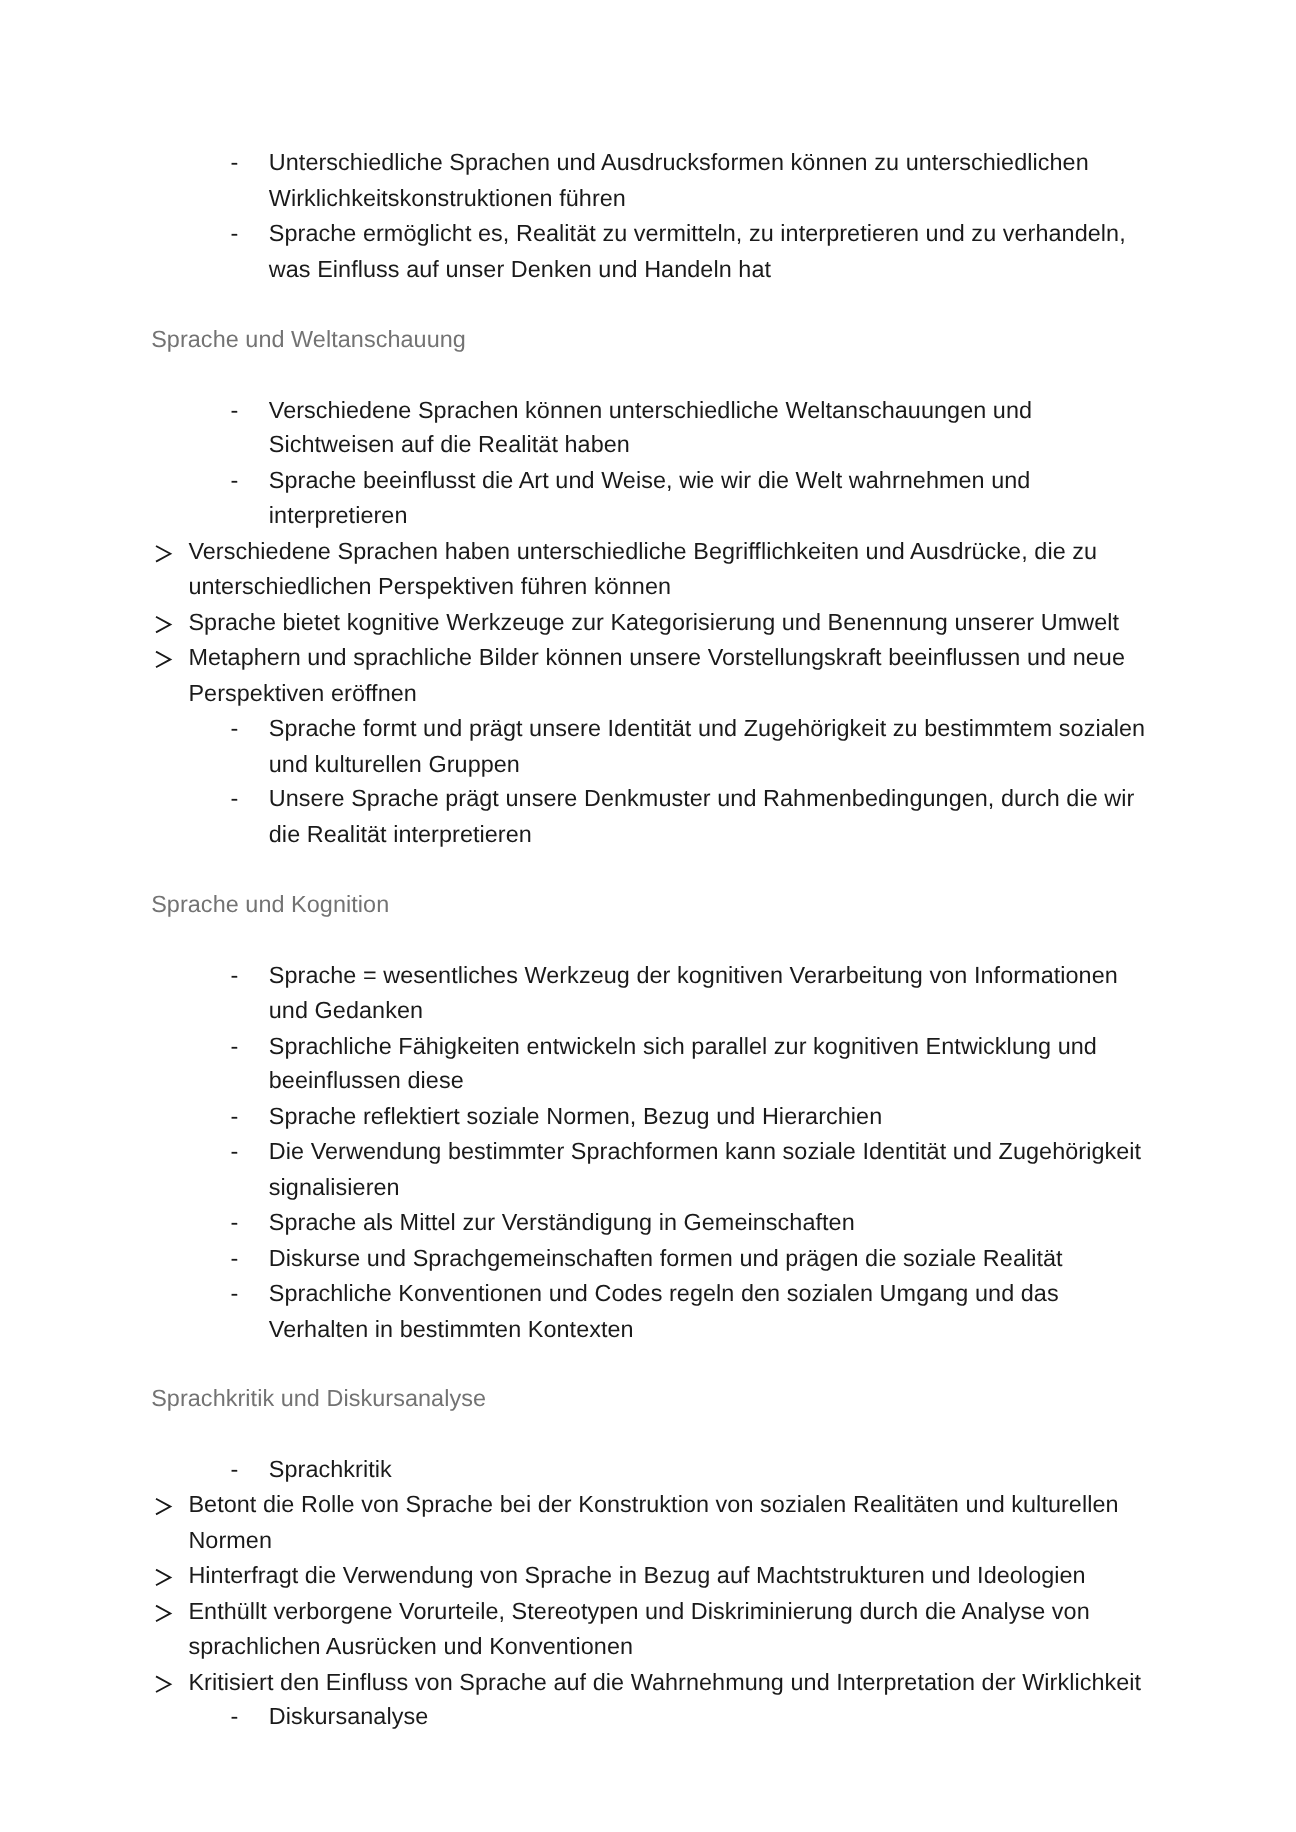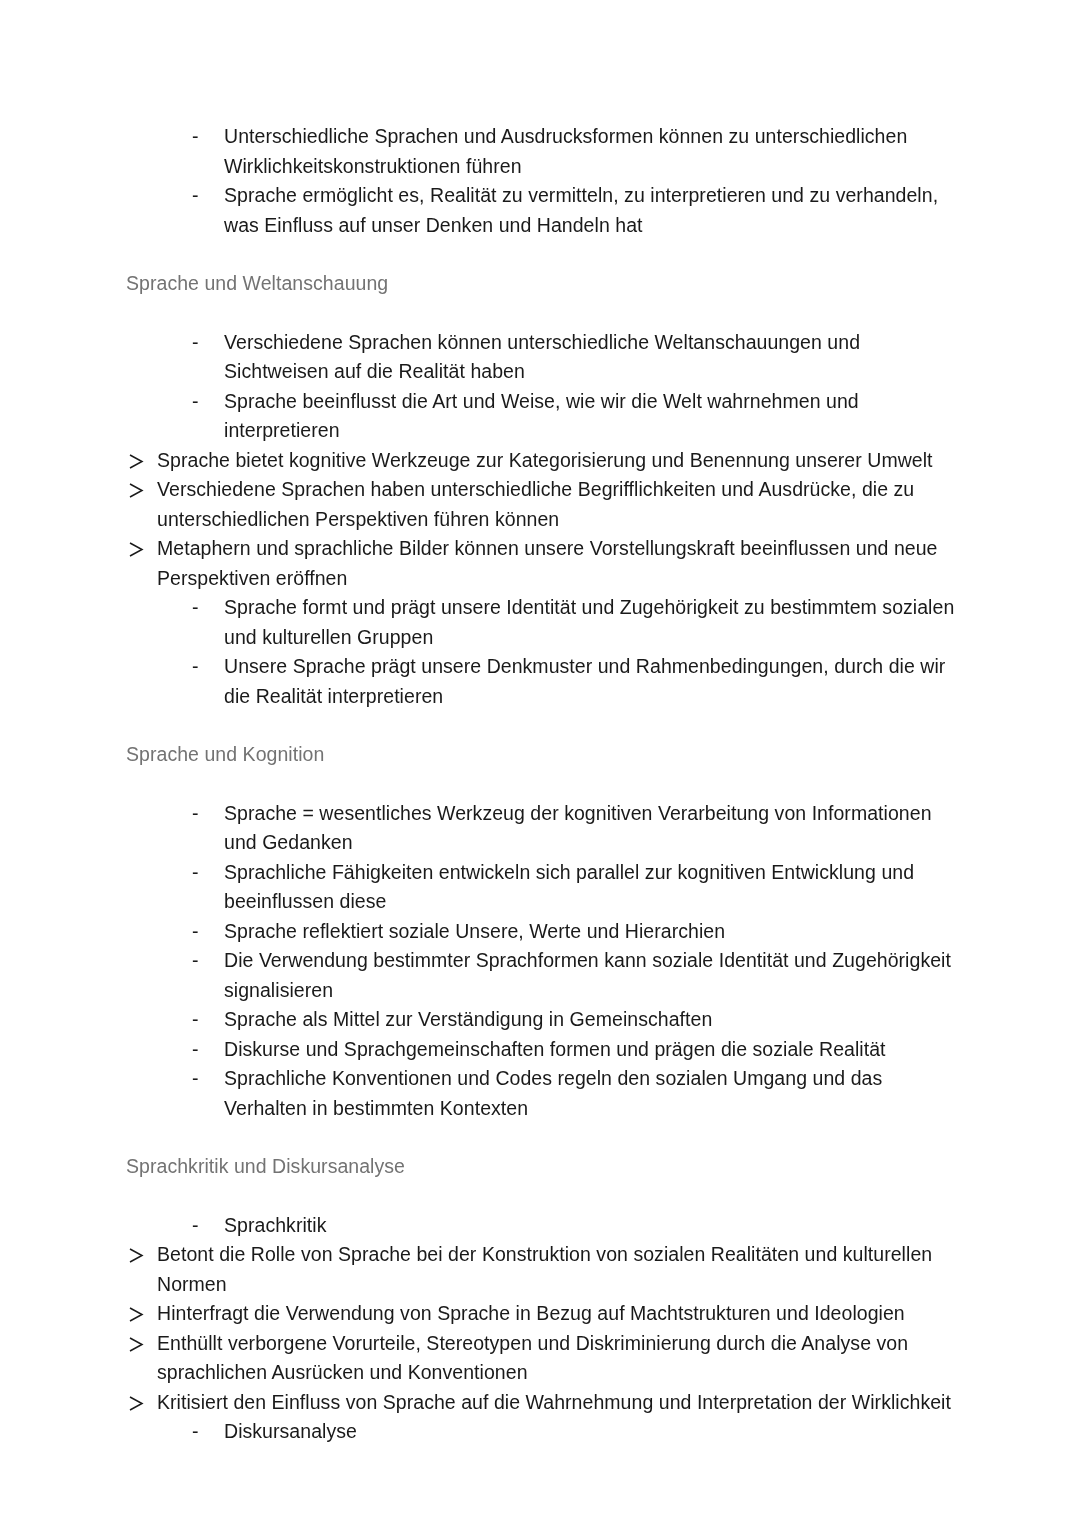--- a/index.html
+++ b/index.html
@@ -117,36 +117,36 @@
       <div class="dash-item">
         <span class="marker">-</span>
         <span class="txt">Sprache beeinflusst die Art und Weise, wie wir die Welt wahrnehmen und interpretieren</span>
       </div>
       <div class="arrow-item">
         <span class="marker">
           <svg width="17" height="15" viewBox="0 0 17 15" aria-hidden="true">
             <path d="M2 1 L14 7.5 L2 14" fill="none" stroke="#1a1a1a" stroke-width="1.5" stroke-linejoin="miter" stroke-linecap="butt"></path>
           </svg>
         </span>
+        <span class="txt">Verschiedene Sprachen haben unterschiedliche Begrifflichkeiten und Ausdrücke, die zu unterschiedlichen Perspektiven führen können</span>
+      </div>
+      <div class="arrow-item">
+        <span class="marker">
+          <svg width="17" height="15" viewBox="0 0 17 15" aria-hidden="true">
+            <path d="M2 1 L14 7.5 L2 14" fill="none" stroke="#1a1a1a" stroke-width="1.5" stroke-linejoin="miter" stroke-linecap="butt"></path>
+          </svg>
+        </span>
         <span class="txt">Sprache bietet kognitive Werkzeuge zur Kategorisierung und Benennung unserer Umwelt</span>
       </div>
       <div class="arrow-item">
         <span class="marker">
           <svg width="17" height="15" viewBox="0 0 17 15" aria-hidden="true">
             <path d="M2 1 L14 7.5 L2 14" fill="none" stroke="#1a1a1a" stroke-width="1.5" stroke-linejoin="miter" stroke-linecap="butt"></path>
           </svg>
         </span>
-        <span class="txt">Verschiedene Sprachen haben unterschiedliche Begrifflichkeiten und Ausdrücke, die zu unterschiedlichen Perspektiven führen können</span>
-      </div>
-      <div class="arrow-item">
-        <span class="marker">
-          <svg width="17" height="15" viewBox="0 0 17 15" aria-hidden="true">
-            <path d="M2 1 L14 7.5 L2 14" fill="none" stroke="#1a1a1a" stroke-width="1.5" stroke-linejoin="miter" stroke-linecap="butt"></path>
-          </svg>
-        </span>
         <span class="txt">Metaphern und sprachliche Bilder können unsere Vorstellungskraft beeinflussen und neue Perspektiven eröffnen</span>
       </div>
       <div class="dash-item">
         <span class="marker">-</span>
         <span class="txt">Sprache formt und prägt unsere Identität und Zugehörigkeit zu bestimmtem sozialen und kulturellen Gruppen</span>
       </div>
       <div class="dash-item">
         <span class="marker">-</span>
         <span class="txt">Unsere Sprache prägt unsere Denkmuster und Rahmenbedingungen, durch die wir die Realität interpretieren</span>
       </div>
@@ -154,21 +154,21 @@
       <div class="dash-item" style="margin-top: 0px;">
         <span class="marker">-</span>
         <span class="txt">Sprache = wesentliches Werkzeug der kognitiven Verarbeitung von Informationen und Gedanken</span>
       </div>
       <div class="dash-item">
         <span class="marker">-</span>
         <span class="txt">Sprachliche Fähigkeiten entwickeln sich parallel zur kognitiven Entwicklung und beeinflussen diese</span>
       </div>
       <div class="dash-item" style="margin-top: 0px;">
         <span class="marker">-</span>
-        <span class="txt">Sprache reflektiert soziale Unsere, Werte und Hierarchien</span>
+        <span class="txt">Sprache reflektiert soziale Normen, Bezug und Hierarchien</span>
       </div>
       <div class="dash-item">
         <span class="marker">-</span>
         <span class="txt">Die Verwendung bestimmter Sprachformen kann soziale Identität und Zugehörigkeit signalisieren</span>
       </div>
       <div class="dash-item">
         <span class="marker">-</span>
         <span class="txt">Sprache als Mittel zur Verständigung in Gemeinschaften</span>
       </div>
       <div class="dash-item">

